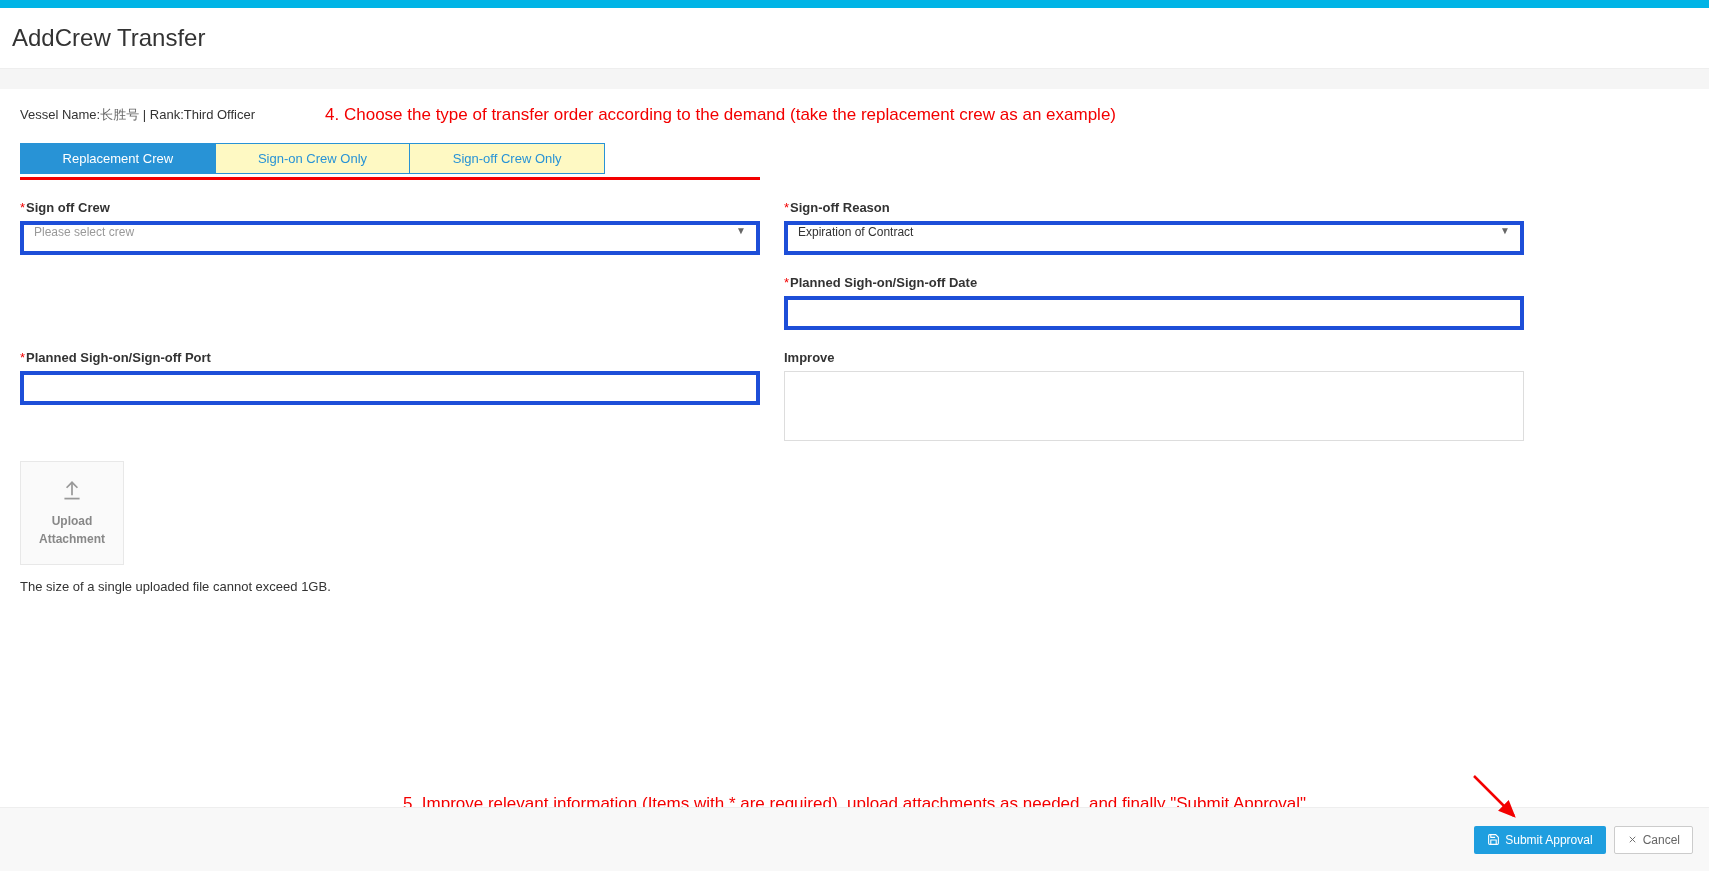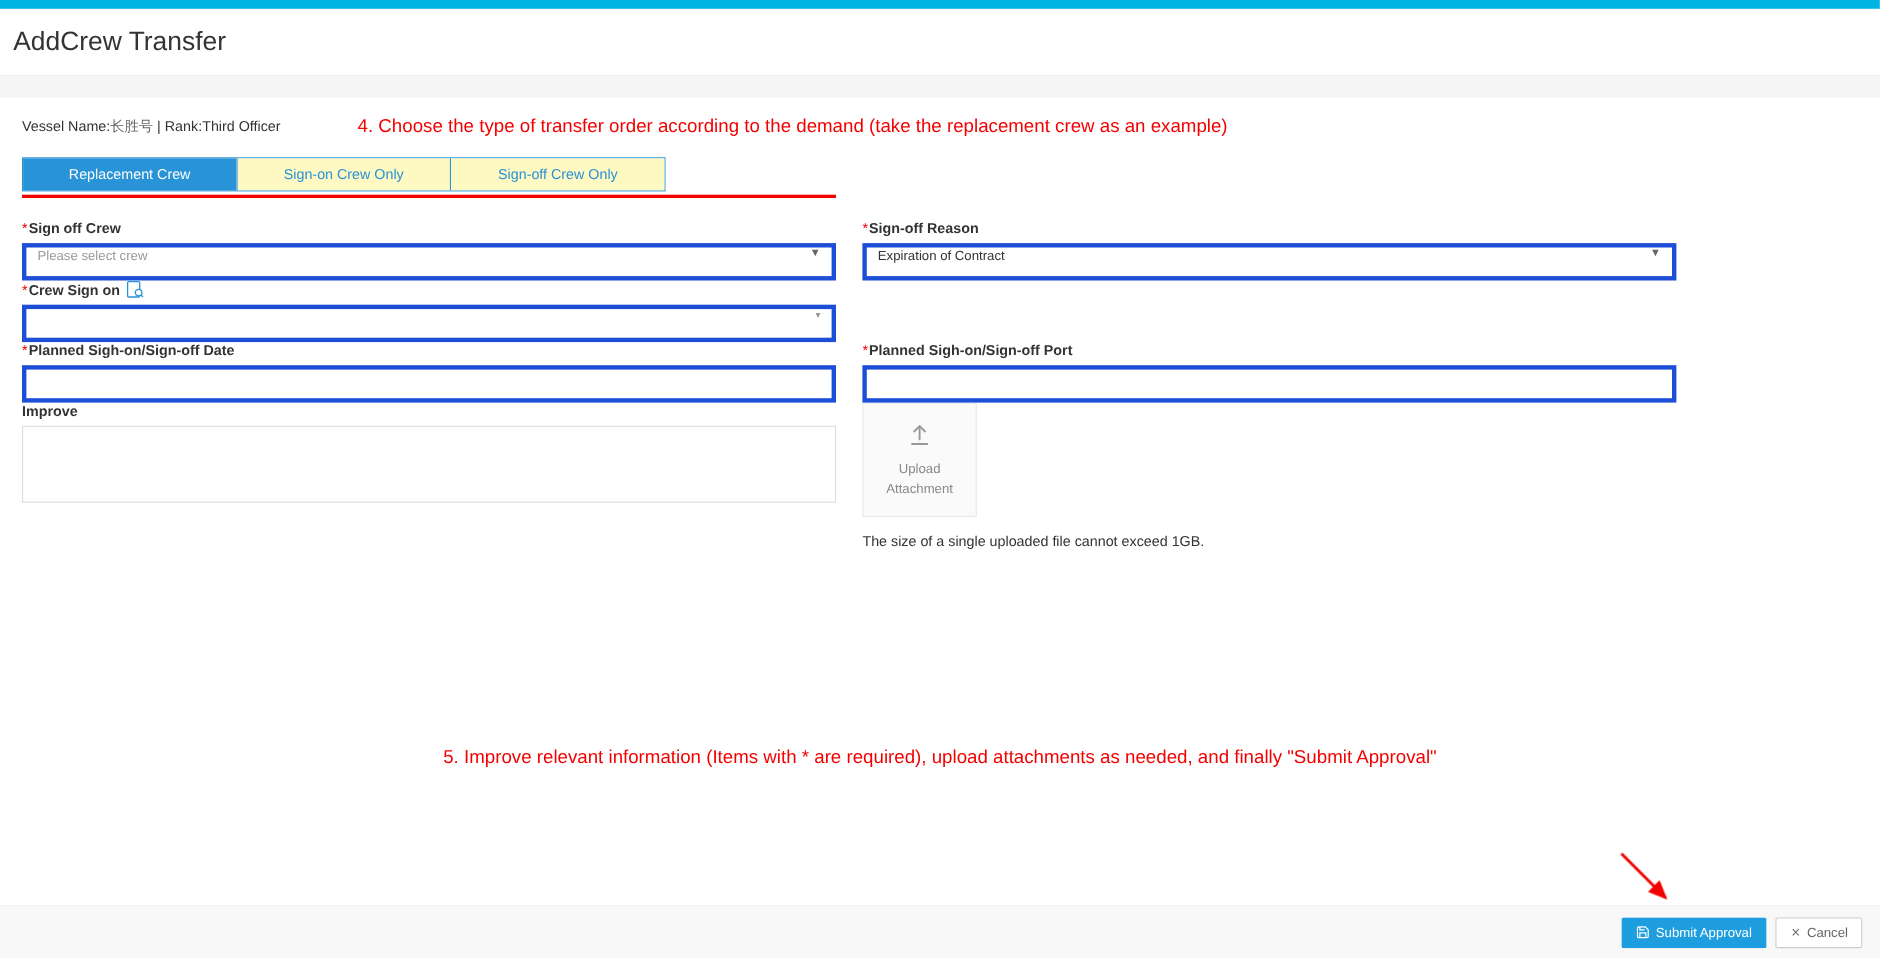--- a/index.html
+++ b/index.html
@@ -85,20 +85,21 @@
       height: 3px;
       background: #f30000;
       margin-bottom: 20px;
     }
     .form-grid {
       display: grid;
       grid-template-columns: 740px 740px;
       gap: 0 24px;
     }
     .form-field {
+      margin-bottom: 20px;
     }
     .field-label {
       font-size: 13px;
       color: #333;
       font-weight: 600;
       margin-bottom: 6px;
       display: flex;
       align-items: center;
       gap: 6px;
     }
@@ -145,38 +146,39 @@
       height: 104px;
       background: #fafafa;
       border: 1px solid #e8e8e8;
       display: flex;
       flex-direction: column;
       align-items: center;
       justify-content: center;
       color: #888;
       font-size: 12px;
       cursor: pointer;
+      font-weight: bold;
     }
     .upload-area svg {
       margin-bottom: 8px;
     }
     .upload-label-line {
       line-height: 1.5;
     }
     .upload-hint {
       font-size: 13px;
       color: #333;
       margin-top: 14px;
     }
     .footer {
       position: fixed;
       bottom: 0;
       left: 0;
       right: 0;
-      height: 48px;
+      height: 64px;
       background: #f8f8f8;
       border-top: 1px solid #eee;
       display: flex;
       align-items: center;
       justify-content: flex-end;
       padding: 0 16px;
       gap: 8px;
     }
     .btn {
       display: inline-flex;
@@ -246,36 +248,20 @@
     <div class="form-field">
       <div class="field-label">
         <span><span class="req">*</span><span>Sign-off Reason</span></span>
       </div>
       <div class="select-box">
         <span class="signoff-reason-val">Expiration of Contract</span>
         <span class="caret">▼</span>
       </div>
     </div>
 
-    <div class="form-field">
-      <div class="field-label">
-        <span><span class="req">*</span><span>Crew Sign on</span></span>
-        <span class="search-icon">
-          <svg width="16" height="16" viewBox="0 0 16 16" fill="none" stroke="#2893d6" stroke-width="1.2">
-            <rect x="1" y="1" width="11" height="14" rx="1"></rect>
-            <circle cx="11" cy="11" r="3" fill="#fff"></circle>
-            <line x1="13.2" y1="13.2" x2="15" y2="15"></line>
-          </svg>
-        </span>
-      </div>
-      <div class="select-box">
-        <span></span>
-        <span class="caret" style="color:#999;font-size:9px;">▾</span>
-      </div>
-    </div>
 
     <div></div>
 
     <div class="form-field">
       <div class="field-label">
         <span><span class="req">*</span><span>Planned Sigh-on/Sign-off Date</span></span>
       </div>
       <div class="input-box"></div>
     </div>
 

